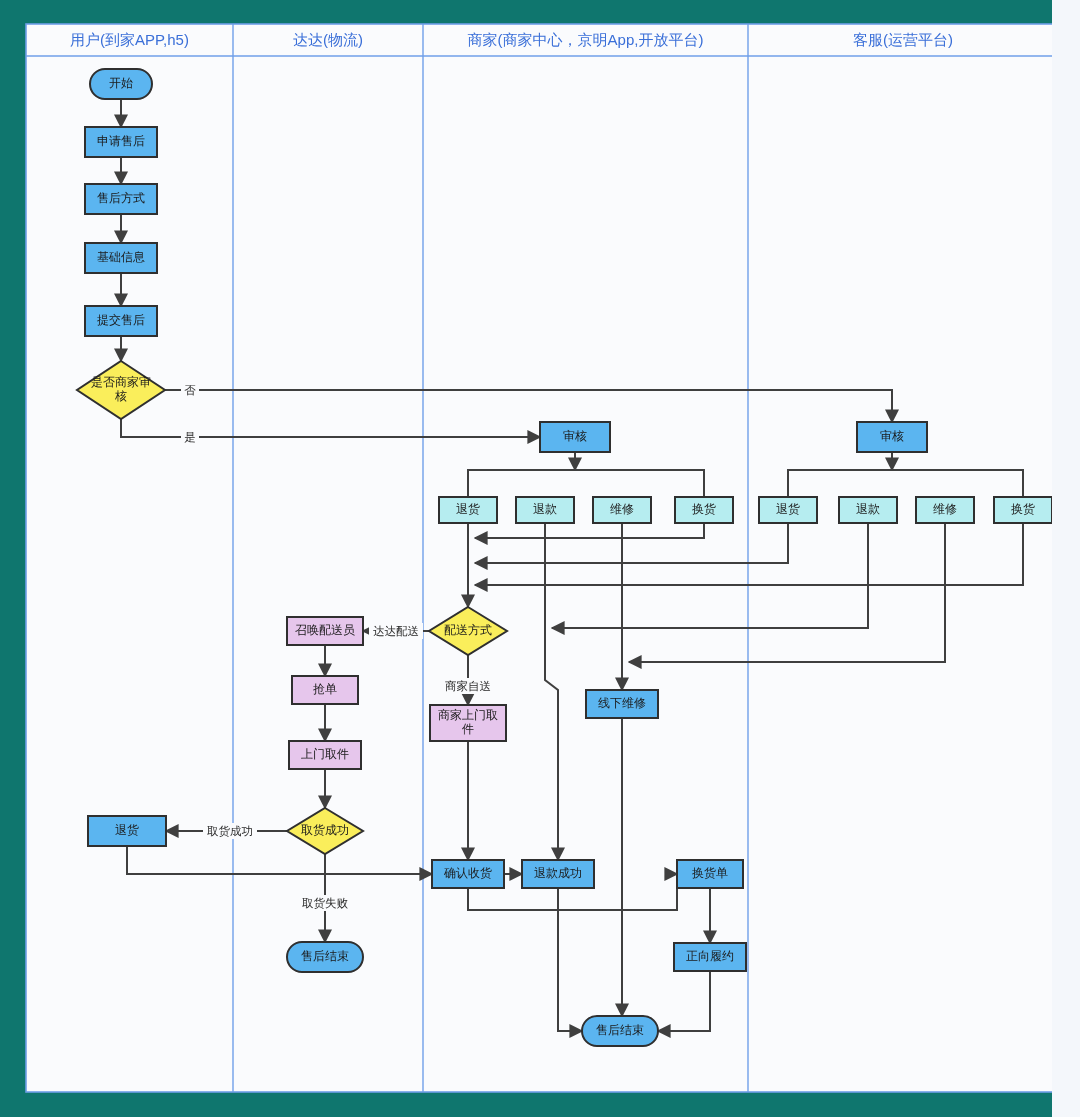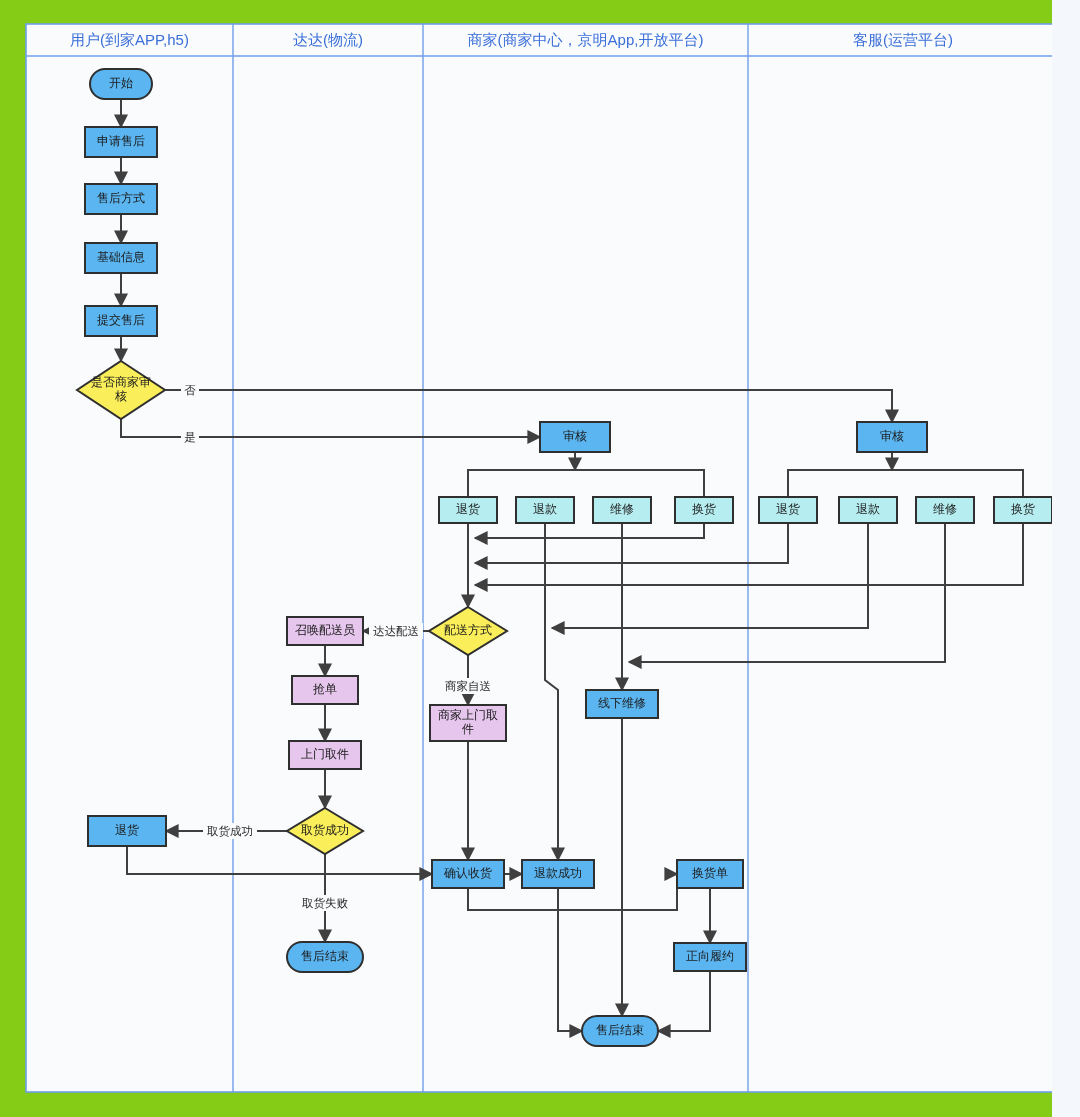--- a/index.html
+++ b/index.html
@@ -5,21 +5,21 @@
   html, body {
     margin: 0;
     padding: 0;
     background: #f4f7fb;
     font-family: "Liberation Sans", "DejaVu Sans", sans-serif;
   }
   #root {
     position: relative;
     width: 1052px;
     height: 1117px;
-    background: #84cc16;
+    background: #0f766e;
     overflow: hidden;
   }
   svg#canvas {
     position: absolute;
     top: 0;
     left: 0;
     width: 1080px;
     height: 1117px;
     display: block;
   }

